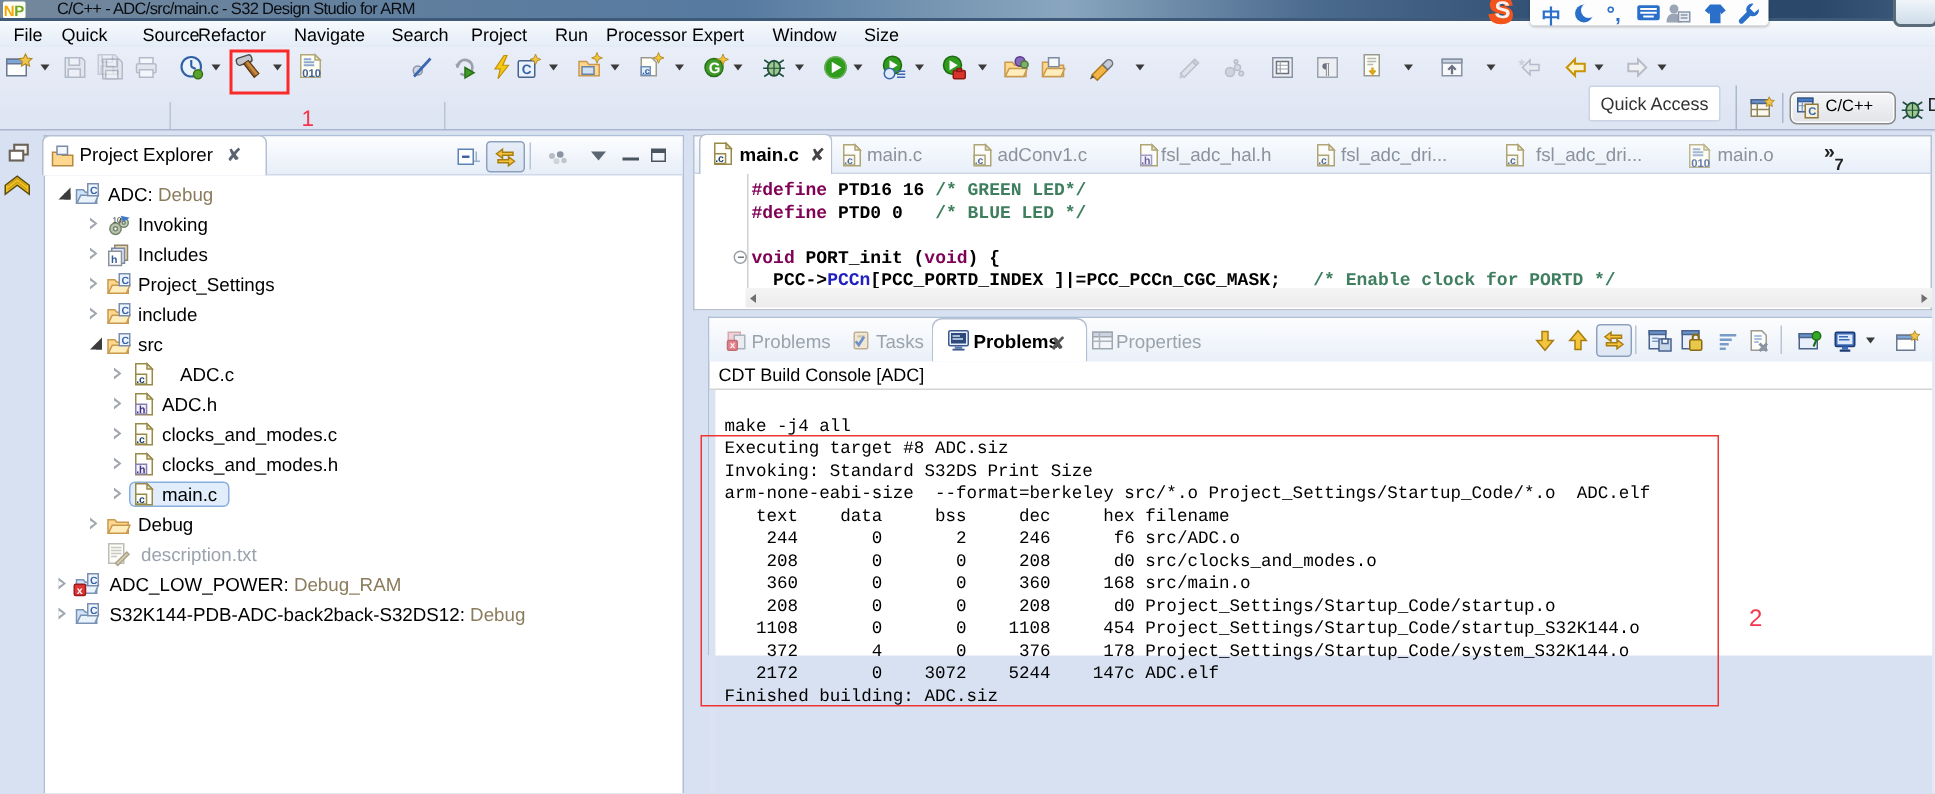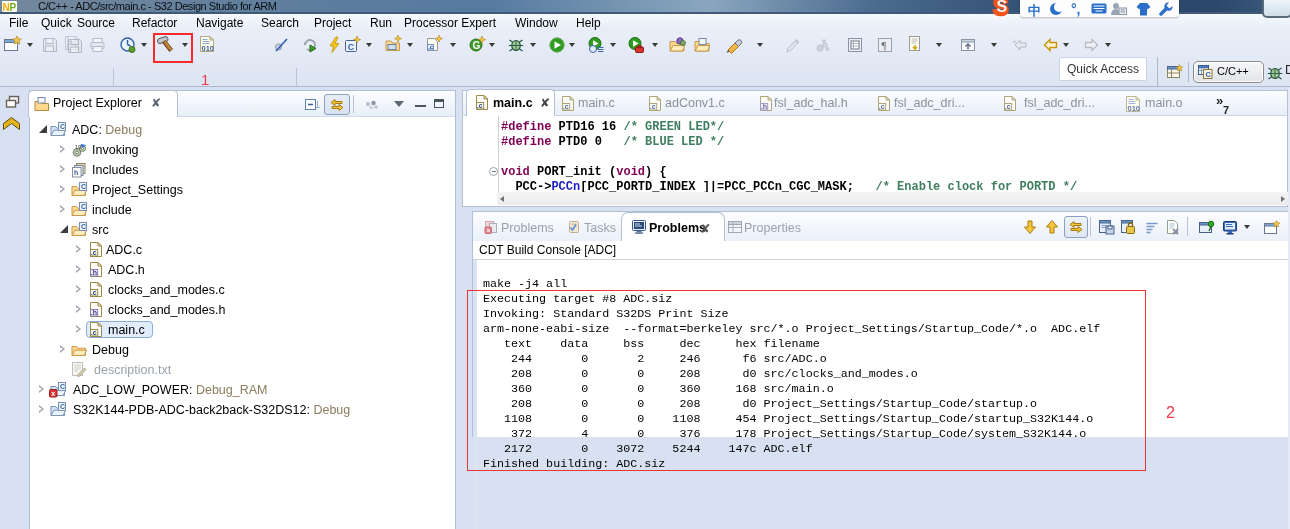--- a/index.html
+++ b/index.html
@@ -403,29 +403,29 @@
   <div class="abs" id="titletext">C/C++ - ADC/src/main.c - S32 Design Studio for ARM</div>
   <svg id="nxplogo" style="left:2px;top:1px" width="16" height="11">
     <rect x="0" y="0" width="15" height="11" fill="#fdfdf2" rx="1"></rect>
     <text x="0.5" y="9.5" font-size="10" font-weight="bold" fill="#f5a800" font-family="Liberation Sans">N</text>
     <text x="7.5" y="9.5" font-size="10" font-weight="bold" fill="#6fa81e" font-family="Liberation Sans">P</text>
   </svg>
 
   <div class="abs" id="menubar">
     <span style="left:9px">File</span>
     <span style="left:41px">Quick</span>
-    <span style="left:77px">Source</span>
+    <span style="left:95px">Source</span>
     <span style="left:132px">Refactor</span>
     <span style="left:196px">Navigate</span>
     <span style="left:261px">Search</span>
     <span style="left:314px">Project</span>
     <span style="left:370px">Run</span>
     <span style="left:404px">Processor Expert</span>
     <span style="left:515px">Window</span>
-    <span style="left:576px">Help</span>
+    <span style="left:576px">Size</span>
   </div>
 
   <div class="abs" id="toolbar">
     <div class="tbsep" style="left:113px"></div>
     <div class="tbsep" style="left:296px"></div>
   </div>
   <div id="tbicons">
     <svg width="18" height="16" style="left:4px;top:36px">
       <use href="#f-new"></use>
     </svg>
@@ -669,21 +669,21 @@
         <svg width="17" height="16" class="i-foc" style="left:41px;top:3px">
           <use href="#g-foc"></use>
         </svg>
         <span class="tlabel" style="left:62px">src</span>
       </div>
       <div class="trow" style="top:120px">
         <i class="ac" style="left:46px"></i>
         <svg width="17" height="16" class="i-cf" style="left:60px;top:2px">
           <use href="#g-cf"></use>
         </svg>
-        <span class="tlabel" style="left:76px">ADC.c</span>
+        <span class="tlabel" style="left:90px">ADC.c</span>
       </div>
       <div class="trow" style="top:140px">
         <i class="ac" style="left:46px"></i>
         <svg width="17" height="16" class="i-hf" style="left:60px;top:2px">
           <use href="#g-hf"></use>
         </svg>
         <span class="tlabel" style="left:78px">ADC.h</span>
       </div>
       <div class="trow" style="top:160px">
         <i class="ac" style="left:46px"></i>

